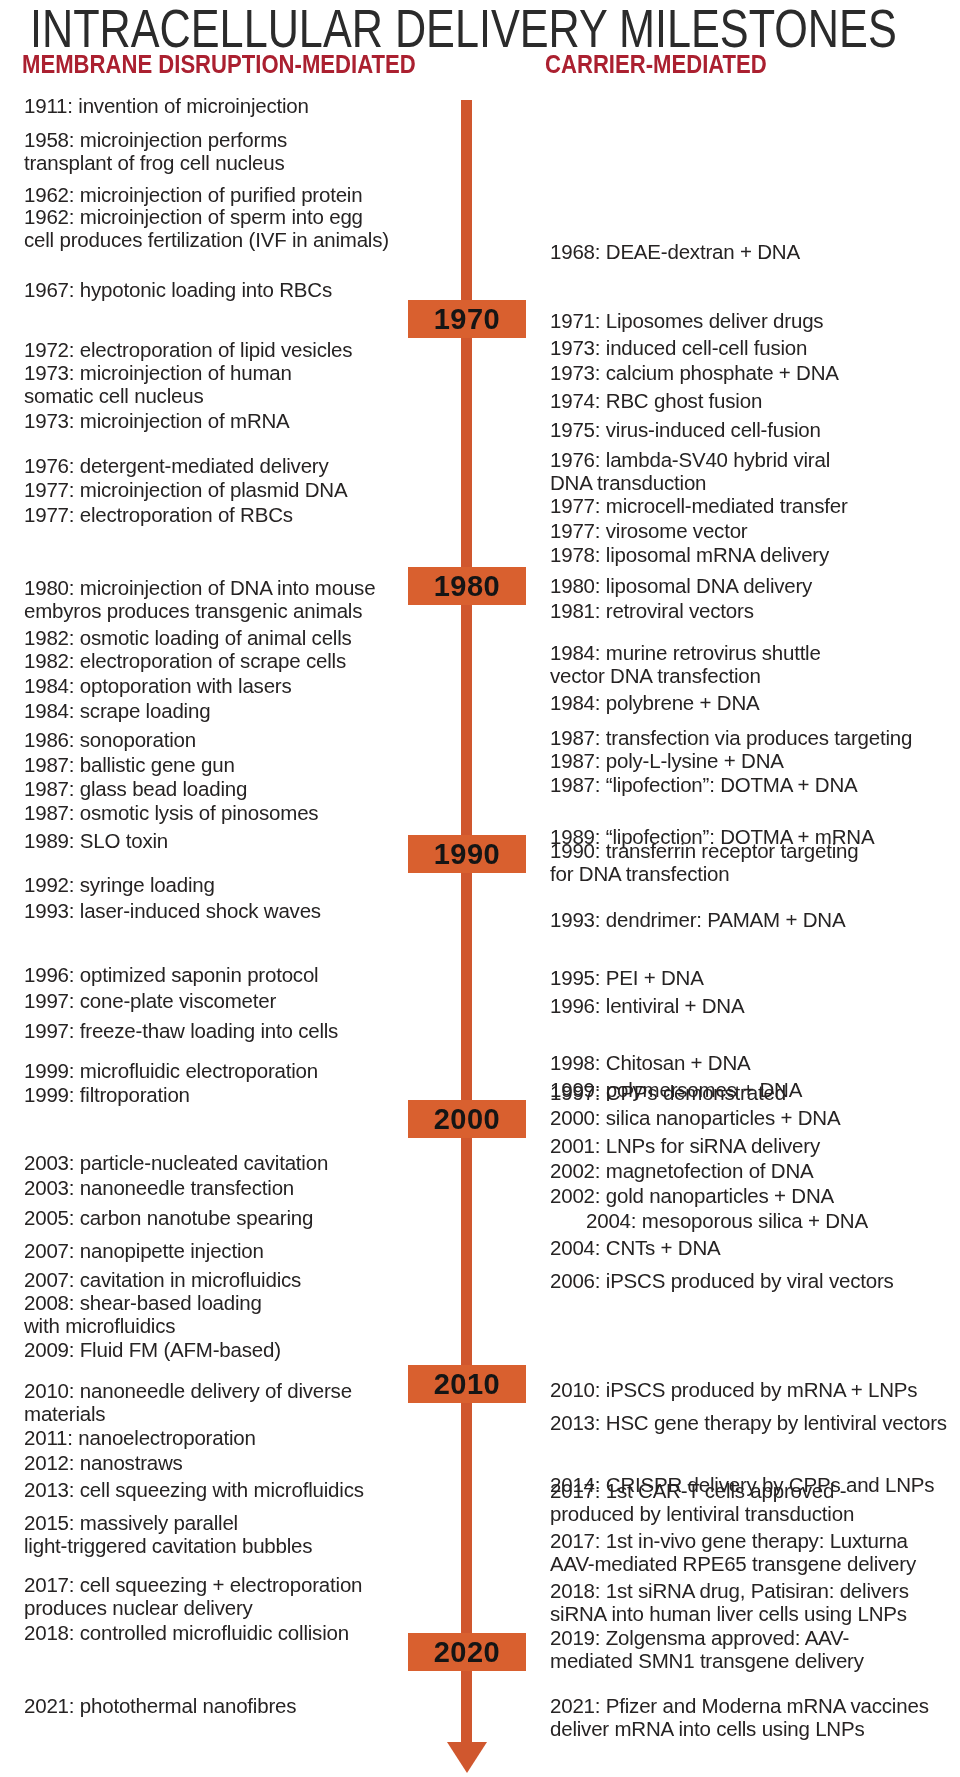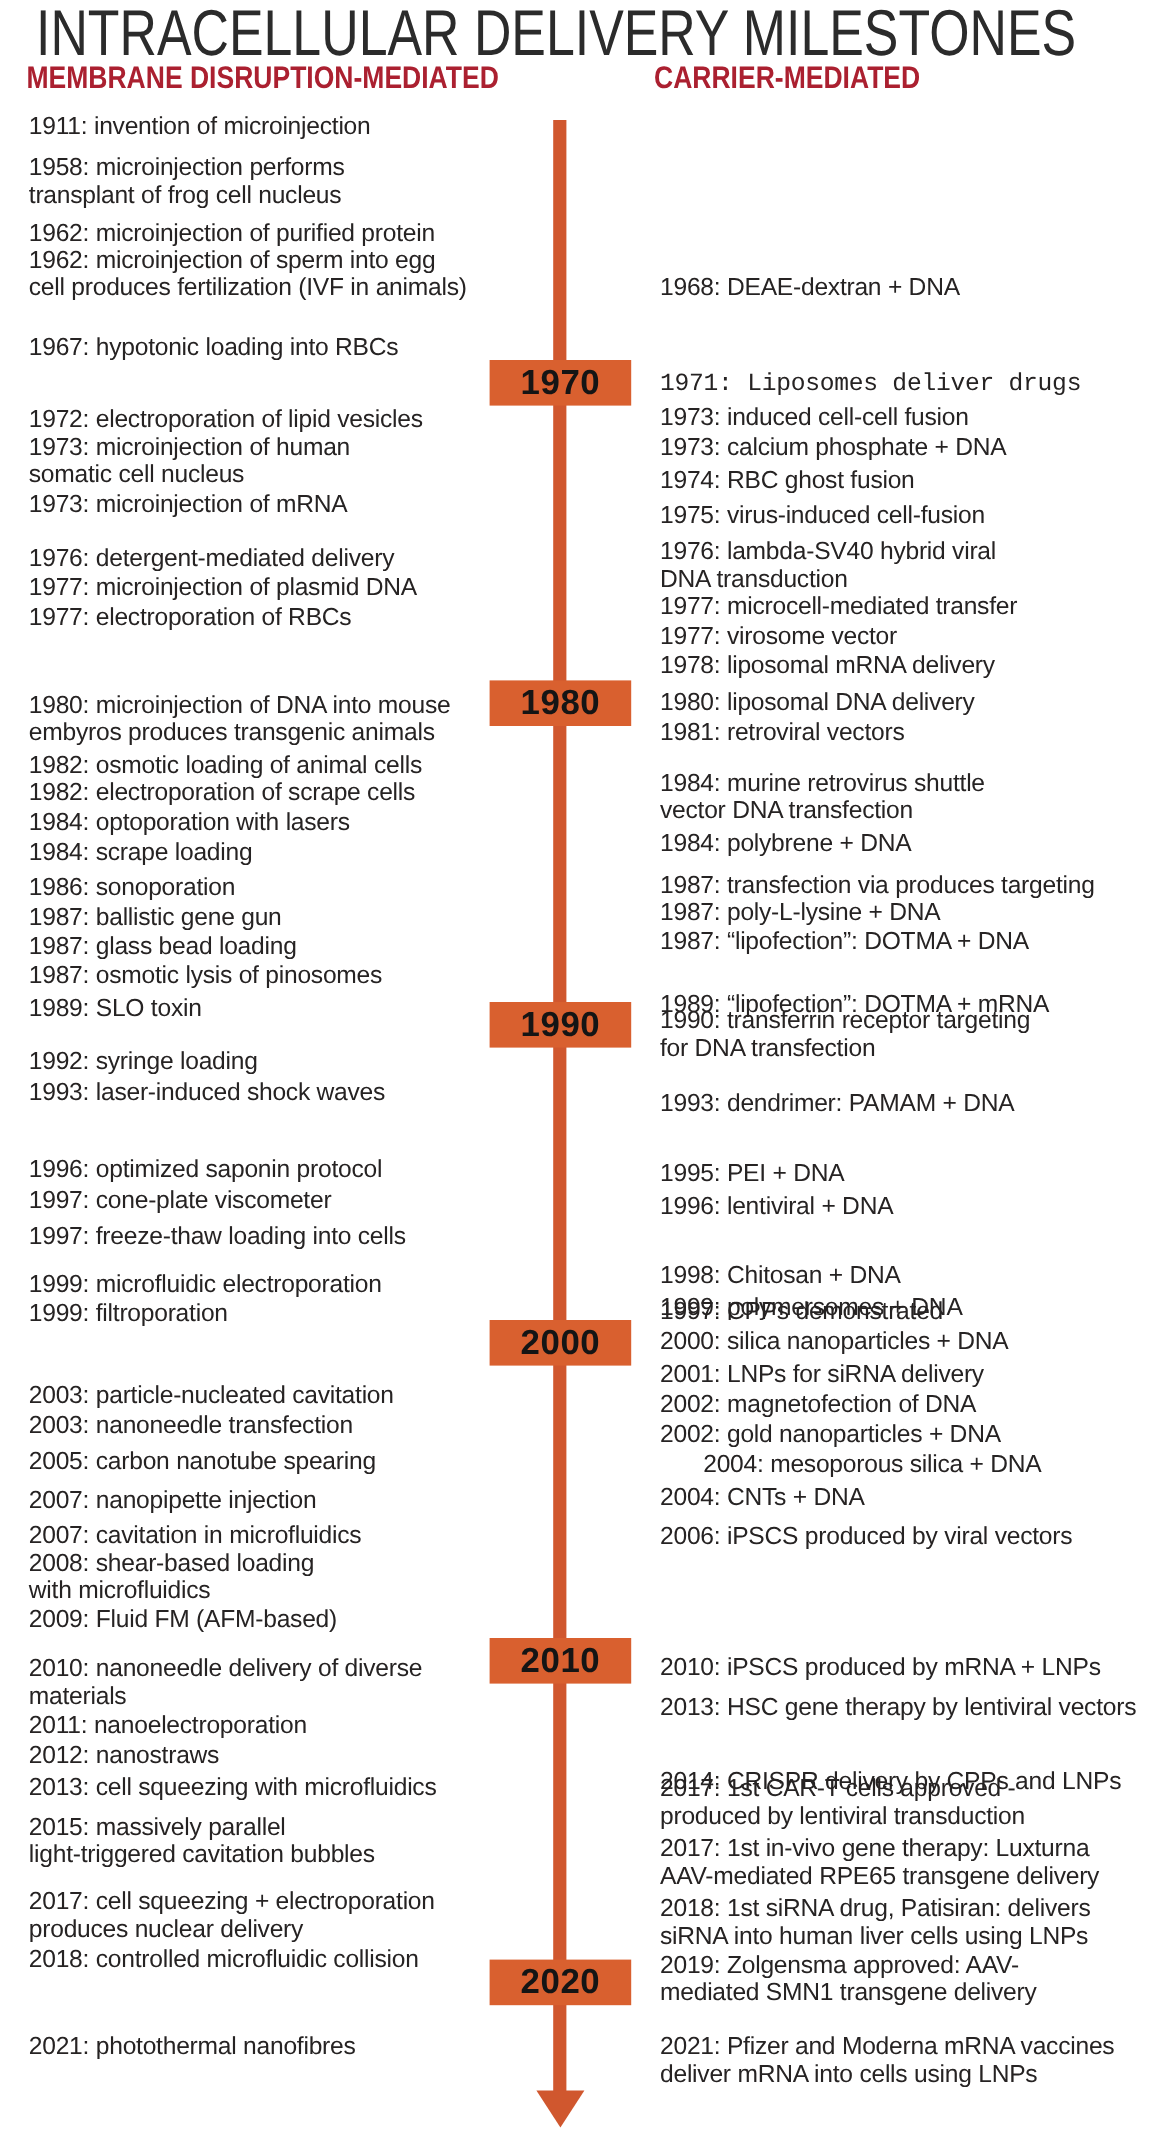--- a/index.html
+++ b/index.html
@@ -153,22 +153,22 @@
       <div class="entry left" style="top: 1451px;">2012: nanostraws</div>
       <div class="entry left" style="top: 1478px;">2013: cell squeezing with microfluidics</div>
       <div class="entry left" style="top: 1511px;">2015: massively parallel
 light-triggered cavitation bubbles</div>
       <div class="entry left" style="top: 1573px;">2017: cell squeezing + electroporation
 produces nuclear delivery</div>
       <div class="entry left" style="top: 1621px;">2018: controlled microfluidic collision</div>
       <div class="entry left" style="top: 1694px;">2021: photothermal nanofibres</div>
     </div>
   <div id="right-entries">
-      <div class="entry right" style="top: 228px;">1968: DEAE-dextran + DNA</div>
-      <div class="entry right" style="top: 309px; font-family: Liberation Mono, monospace;">1971: Liposomes deliver drugs</div>
+      <div class="entry right" style="top: 240px;">1968: DEAE-dextran + DNA</div>
+      <div class="entry right" style="top: 309px;">1971: Liposomes deliver drugs</div>
       <div class="entry right" style="top: 336px;">1973: induced cell-cell fusion</div>
       <div class="entry right" style="top: 361px;">1973: calcium phosphate + DNA</div>
       <div class="entry right" style="top: 389px;">1974: RBC ghost fusion</div>
       <div class="entry right" style="top: 418px;">1975: virus-induced cell-fusion</div>
       <div class="entry right" style="top: 448px;">1976: lambda-SV40 hybrid viral
 DNA transduction</div>
       <div class="entry right" style="top: 494px;">1977: microcell-mediated transfer</div>
       <div class="entry right" style="top: 519px;">1977: virosome vector</div>
       <div class="entry right" style="top: 543px;">1978: liposomal mRNA delivery</div>
       <div class="entry right" style="top: 574px;">1980: liposomal DNA delivery</div>

